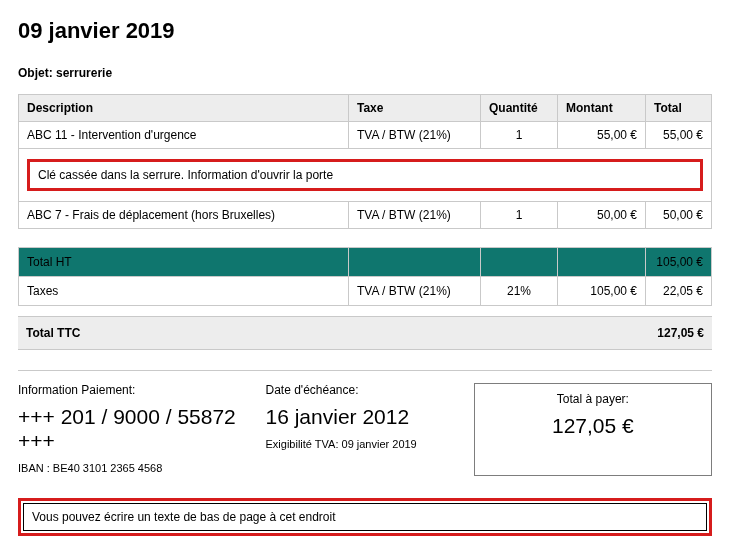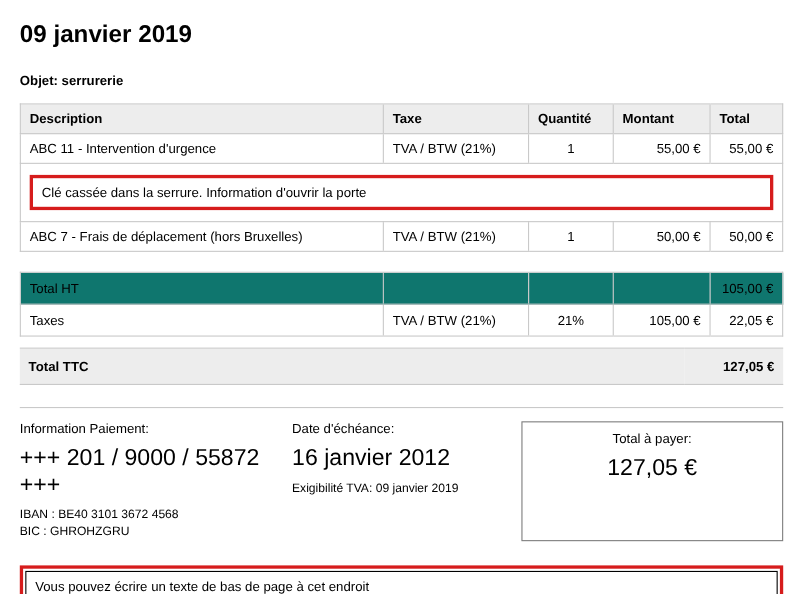--- a/index.html
+++ b/index.html
@@ -200,22 +200,21 @@
     <td>Total TTC</td>
     <td class="rt" style="width:90px">127,05 €</td>
   </tr>
 </tbody>
   </table>
 
 <div class="pay-area">
   <div class="pay-col-left">
     <div class="pay-label">Information Paiement:</div>
     <div class="pay-big">+++ 201 / 9000 / 55872 +++</div>
-    <div class="pay-small">IBAN : BE40 3101 3672 4568</div>
-    <div class="pay-small">BIC : GHROHZGRU</div>
+    <div class="pay-small">IBAN : BE40 3101 2365 4568</div>
   </div>
   <div class="pay-col-mid">
     <div class="pay-label">Date d'échéance:</div>
     <div class="pay-big">16 janvier 2012</div>
     <div class="pay-small">Exigibilité TVA: 09 janvier 2019</div>
   </div>
   <div class="pay-col-right">
     <div class="pay-label">Total à payer:</div>
     <div class="pay-big" style="margin-top:6px">127,05 €</div>
   </div>

